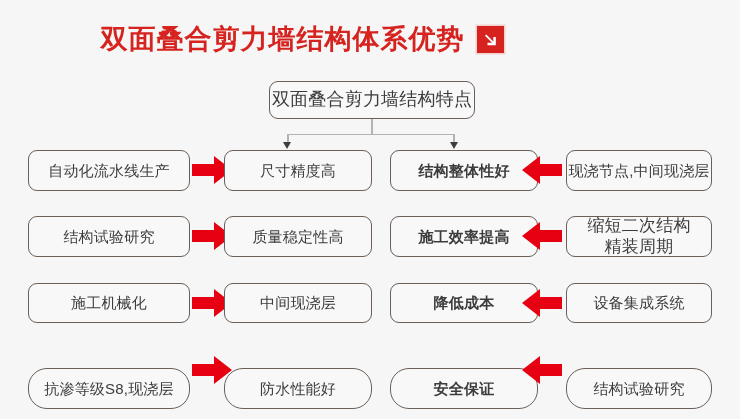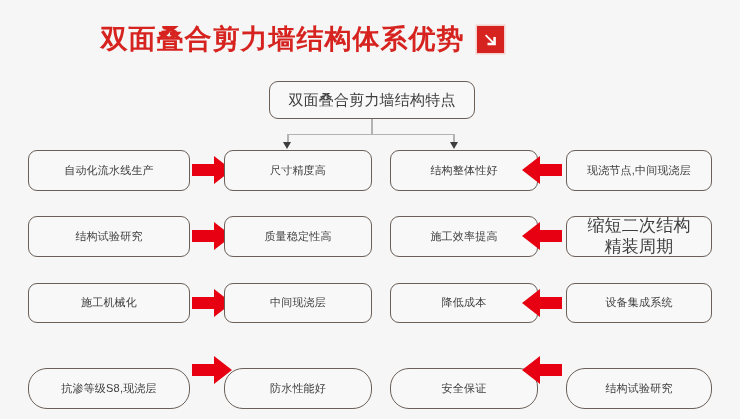--- a/index.html
+++ b/index.html
@@ -57,39 +57,39 @@
     position: absolute;
     box-sizing: border-box;
     border: 1.6px solid #6b5f58;
     border-radius: 9px;
     background: #f7f8f7;
     display: flex;
     align-items: center;
     justify-content: center;
     text-align: center;
     color: #3c3c3c;
-    font-size: 11px;
+    font-size: 15px;
     line-height: 1.2;
     letter-spacing: 0.2px;
     white-space: pre-line;
   }
   .node.two-line { line-height: 1.22; font-size: 17px; }
 
   .node-head {
     left: 269px;
     top: 81px;
     width: 206px;
     height: 38px;
-    font-size: 15px;
+    font-size: 18px;
   }
 
   
   .col-a { left: 28px;  width: 162px; }
   .col-b { left: 224px; width: 148px; }
-  .col-c { left: 390px; width: 148px; }
+  .col-c { left: 390px; width: 148px; font-weight: bold; }
   .col-d { left: 566px; width: 146px; }
 
   .row-1 { top: 150px; height: 41px; }
   .row-2 { top: 216px; height: 41px; }
   .row-3 { top: 283px; height: 40px; }
   .row-4 { top: 368px; height: 41px; border-radius: 19px; }
 
   
   .conn-stem {
     position: absolute;

